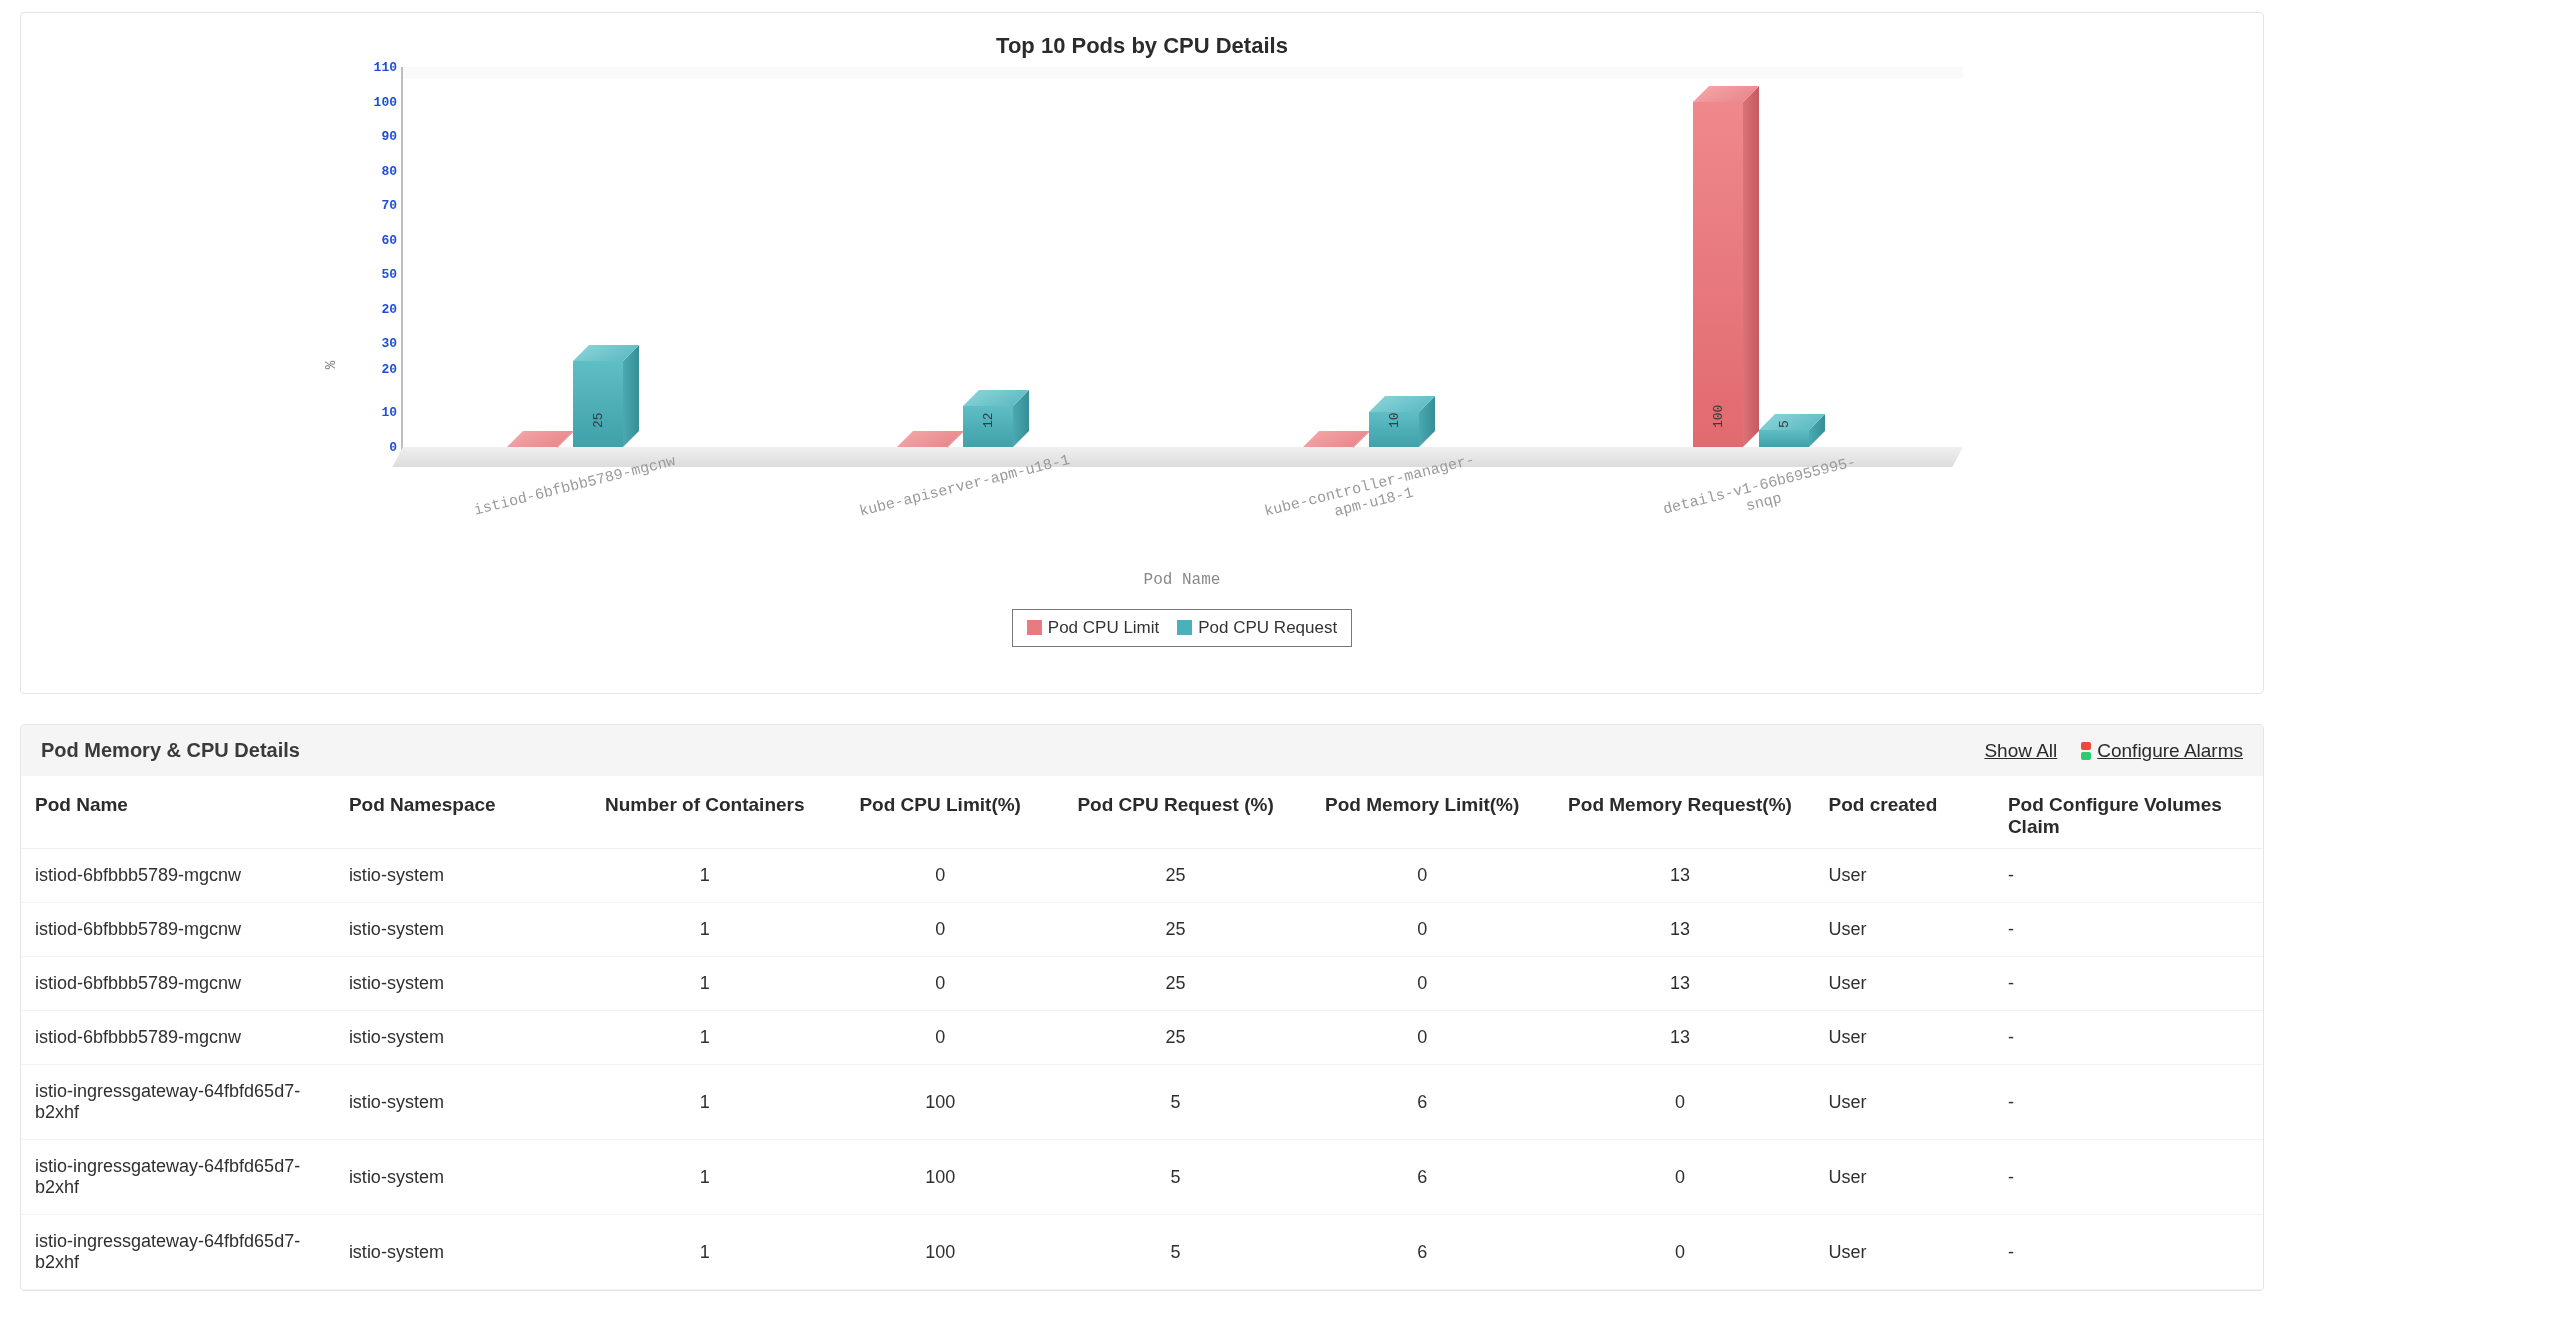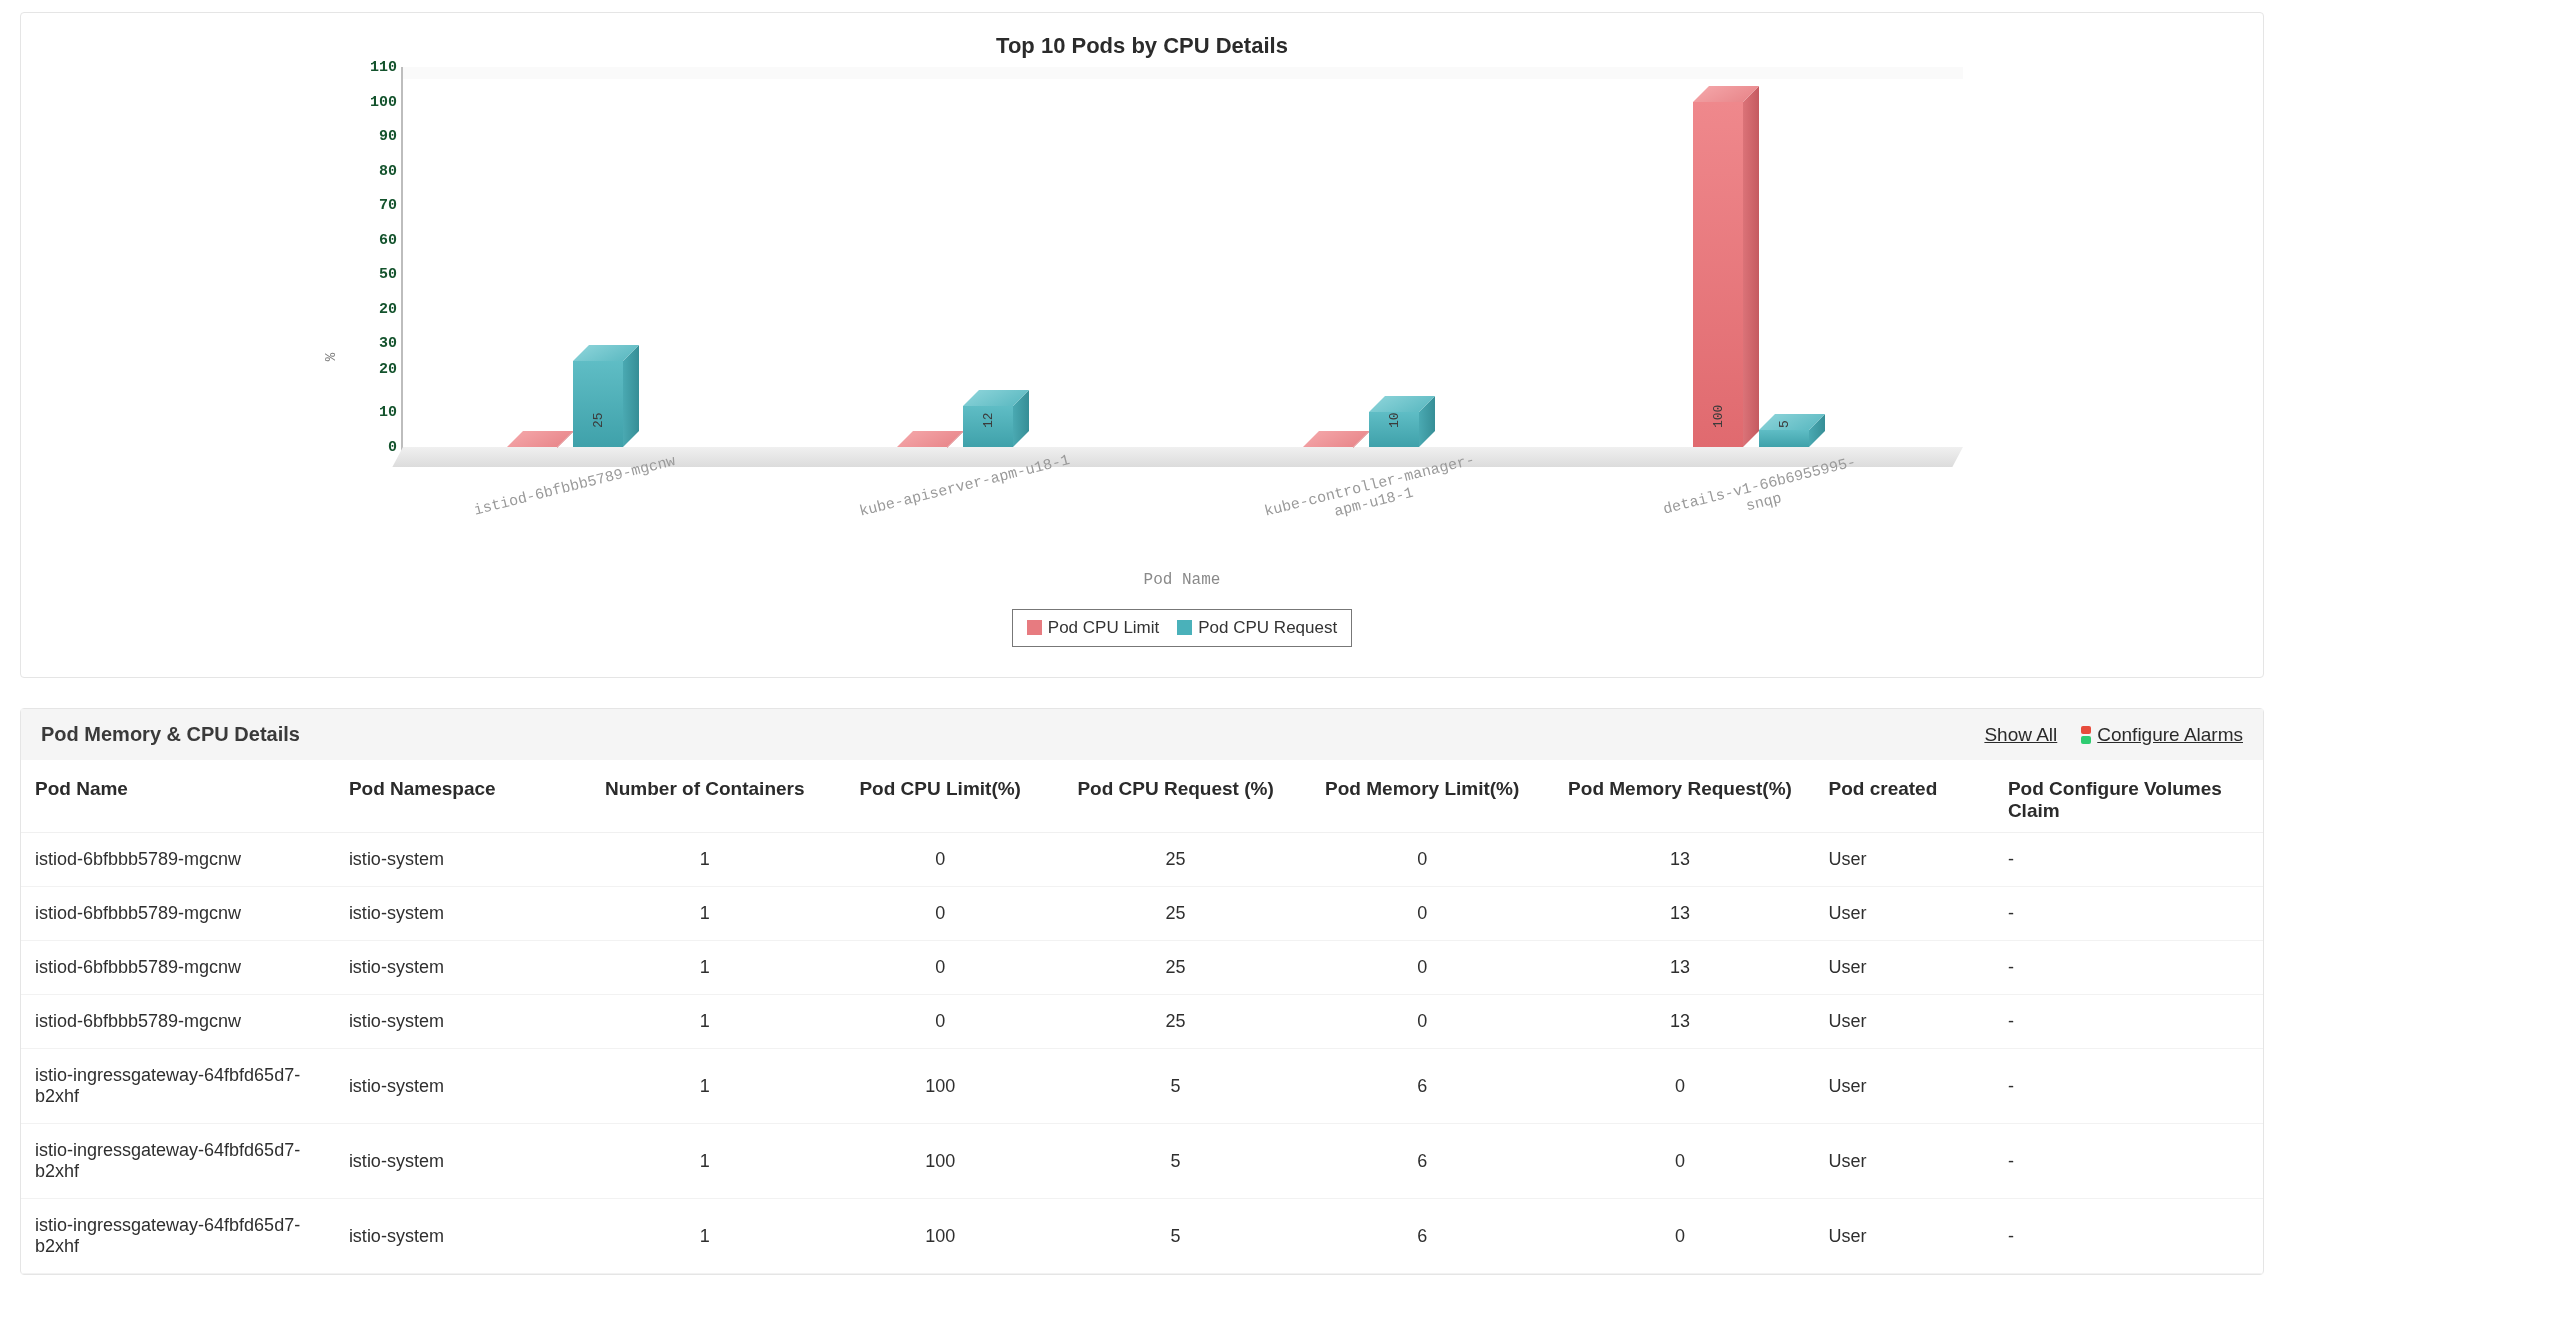--- a/index.html
+++ b/index.html
@@ -38,23 +38,23 @@
   }
   .y-axis {
     position: relative;
     width: 60px;
     height: 400px;
   }
   .y-tick {
     position: absolute;
     right: 4px;
     transform: translateY(50%);
-    font-size: 15px;
+    font-size: 13px;
     font-weight: 700;
-    color: #14532d;
+    color: #1d4ed8;
     text-align: right;
     font-family: "Courier New", monospace;
   }
   .y-label-wrap {
     width: 20px;
     display: flex;
     align-items: center;
     justify-content: center;
   }
   .y-label {
@@ -146,21 +146,21 @@
     line-height: 1.1;
   }
   .x-axis-title {
     text-align:center;
     font-family:"Courier New", monospace;
     color:#8a8a8a;
     font-size:16px;
     margin-top:4px;
   }
   .legend {
-    margin: 20px auto 0 auto;
+    margin: 20px auto 16px auto;
     border: 1px solid #777;
     padding: 8px 14px;
     display: flex;
     gap: 18px;
     width: fit-content;
     align-items: center;
     font-size: 17px;
   }
   .swatch {
     width: 15px;

